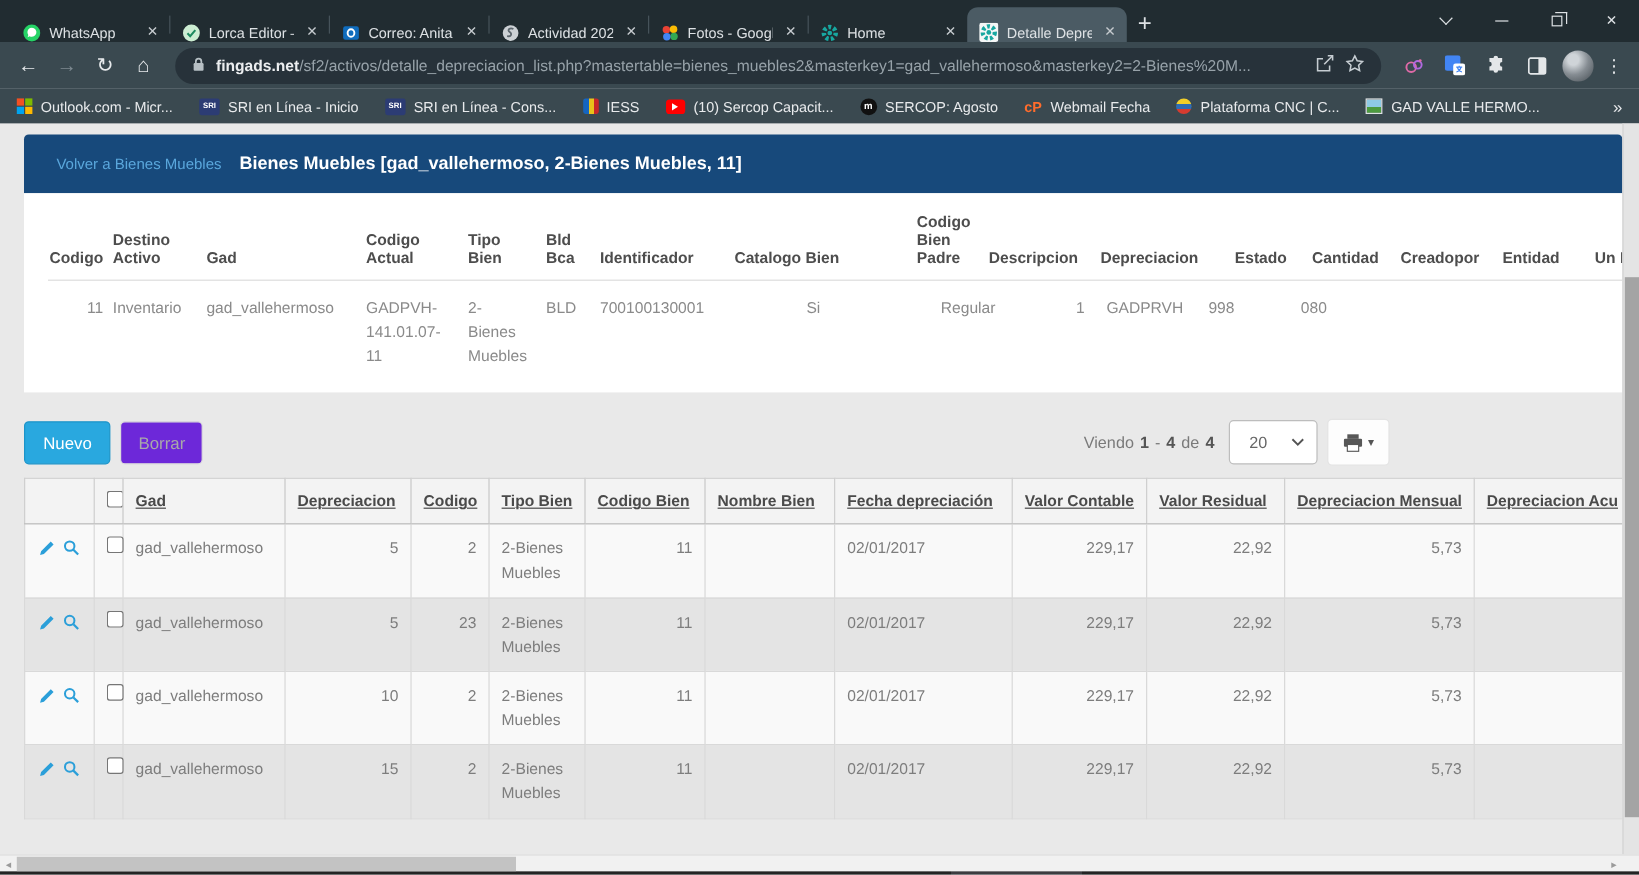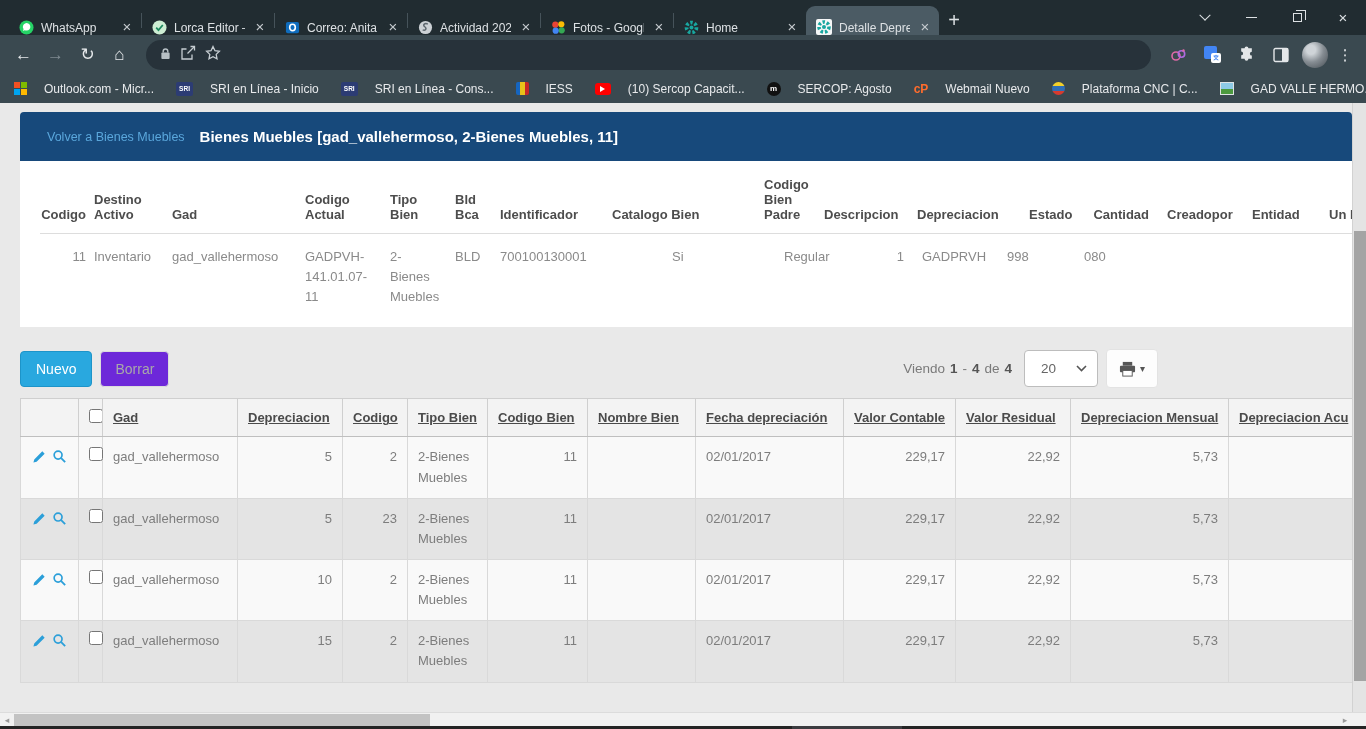--- a/index.html
+++ b/index.html
@@ -35,21 +35,21 @@
   .url { flex:1; white-space:nowrap; overflow:hidden; }
   .url .host { color:#eceef0; font-weight:bold; }
   .url .path { color:#97a2a9; }
   .ext { width:29px; height:30px; display:flex; align-items:center; justify-content:center; flex:none; }
   .avatar { width:26px; height:26px; border-radius:50%;
             background:radial-gradient(circle at 35% 30%, #cfd4d8 0 18%, #868d93 50%, #434b51 100%); }
   .menu-dots { width:22px; text-align:center; color:#e6e9eb; font-size:15px; }
 
   .bookmarks { height:29px; background:#3a4950; display:flex; align-items:center; padding:0 14px;
                gap:22px; font-size:12px; color:#e8eaec; }
-  .bm { display:flex; align-items:center; gap:17px; white-space:nowrap; }
+  .bm { display:flex; align-items:center; gap:7px; white-space:nowrap; }
   .bm-overflow { margin-left:auto; font-size:14px; color:#e8eaec; }
   .ms-grid { width:13px; height:13px; display:grid; grid-template-columns:6px 6px; grid-gap:1px; }
   .ms-grid i { width:6px; height:6px; }
   .sri-badge { width:17px; height:14px; background:#2c3c74; border-radius:2px; color:#fff;
                font-size:6.5px; font-weight:bold; display:flex; align-items:center; justify-content:center; }
   .iess-ic { width:13px; height:13px; border-radius:2px;
              background:linear-gradient(90deg,#1565c0 0 34%,#e8c21a 34% 67%,#c62828 67%); }
   .yt-ic { width:16px; height:12px; background:#f00; border-radius:3px; display:flex;
            align-items:center; justify-content:center; }
   .yt-ic i { width:0; height:0; border-left:5px solid #fff; border-top:3px solid transparent;
@@ -215,20 +215,21 @@
 <div class="toolbar">
   <div class="navbtn">←</div>
   <div class="navbtn fwd">→</div>
   <div class="navbtn">↻</div>
   <div class="navbtn">⌂</div>
   <div class="omnibox">
     <span><svg width="11" height="13" viewBox="0 0 12 14">
           <rect x="1.5" y="6" width="9" height="7" rx="1" fill="#b7c0c5"></rect>
           <path d="M3.5 6V4.5a2.5 2.5 0 015 0V6" fill="none" stroke="#b7c0c5" stroke-width="1.6"></path>
         </svg></span>
+    <span class="url"><span class="host">fingads.net</span><span class="path">/sf2/activos/detalle_depreciacion_list.php?mastertable=bienes_muebles2&amp;masterkey1=gad_vallehermoso&amp;masterkey2=2-Bienes%20M...</span></span>
     <span><svg width="16" height="16" viewBox="0 0 16 16" fill="none" stroke="#c6cdd2" stroke-width="1.3">
           <path d="M10.5 1.5h4v4"></path>
           <path d="M14.5 1.5L7.5 8.5"></path>
           <path d="M12 9.5V14H2V4h4.5"></path>
         </svg></span>
     <span><svg width="16" height="16" viewBox="0 0 16 16">
           <path d="M8 1.6l2 4.1 4.4.6-3.2 3.1.8 4.4L8 11.7l-4 2.1.8-4.4-3.2-3.1 4.4-.6z" fill="none" stroke="#c6cdd2" stroke-width="1.3"></path>
         </svg></span>
   </div>
   <div class="ext">
@@ -289,21 +290,21 @@
         <i></i>
       </span>
     <span>(10) Sercop Capacit...</span>
   </div>
   <div class="bm">
     <span class="sercop-ic">m</span>
     <span>SERCOP: Agosto</span>
   </div>
   <div class="bm">
     <span class="cp-ic">cP</span>
-    <span>Webmail Nuevo</span>
+    <span>Webmail Fecha</span>
   </div>
   <div class="bm">
     <span class="cnc-ic"></span>
     <span>Plataforma CNC | C...</span>
   </div>
   <div class="bm">
     <span class="gad-ic"></span>
     <span>GAD VALLE HERMO...</span>
   </div>
   <div class="bm-overflow">»</div>

